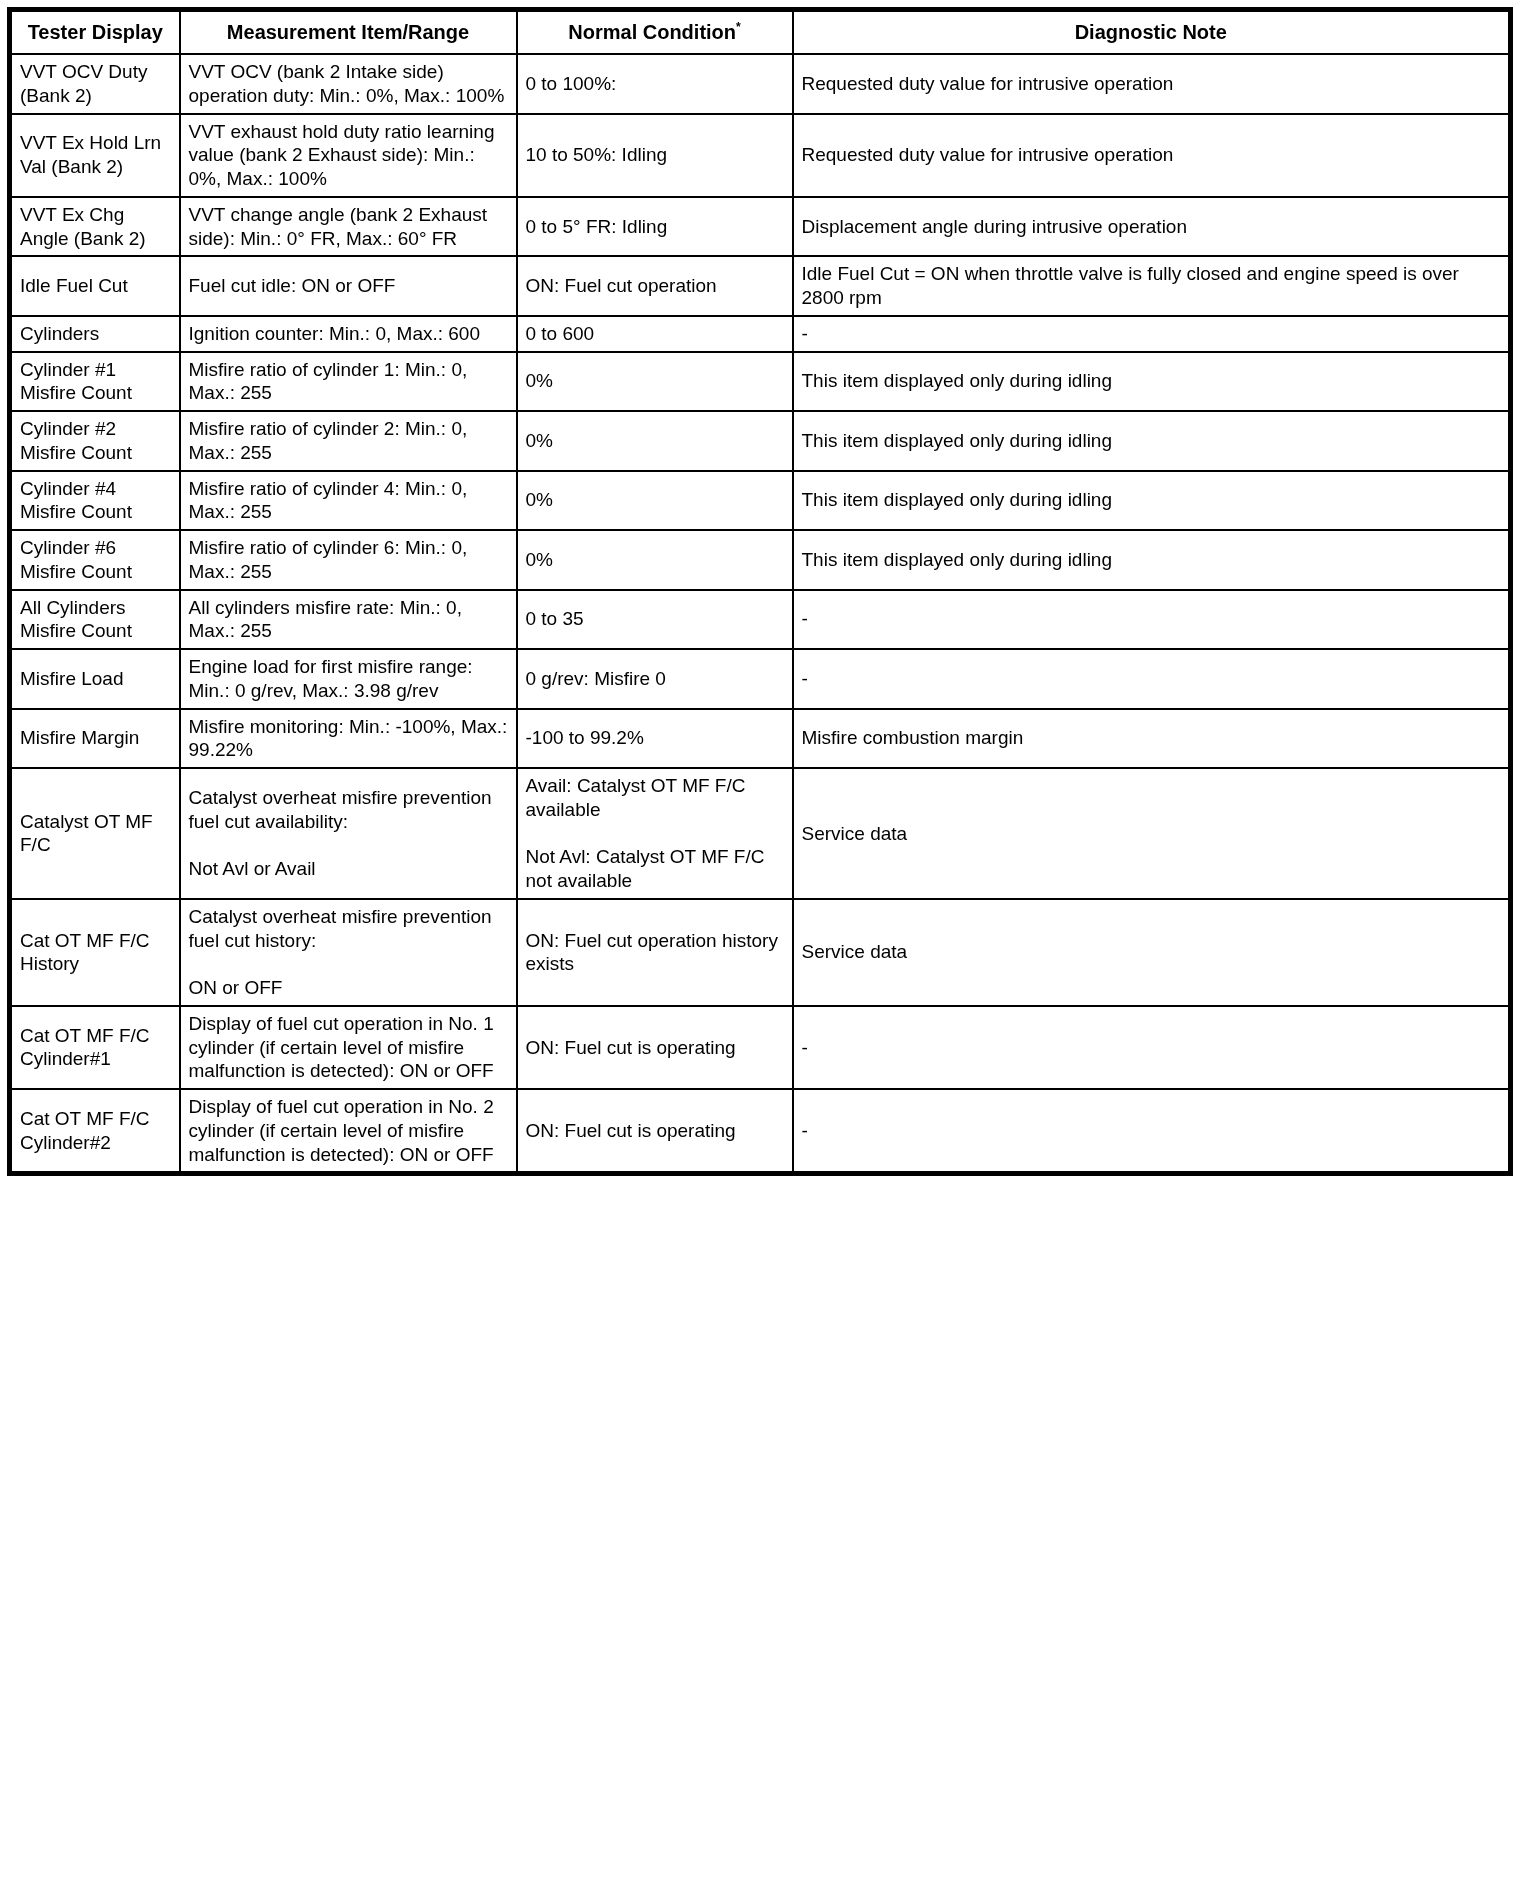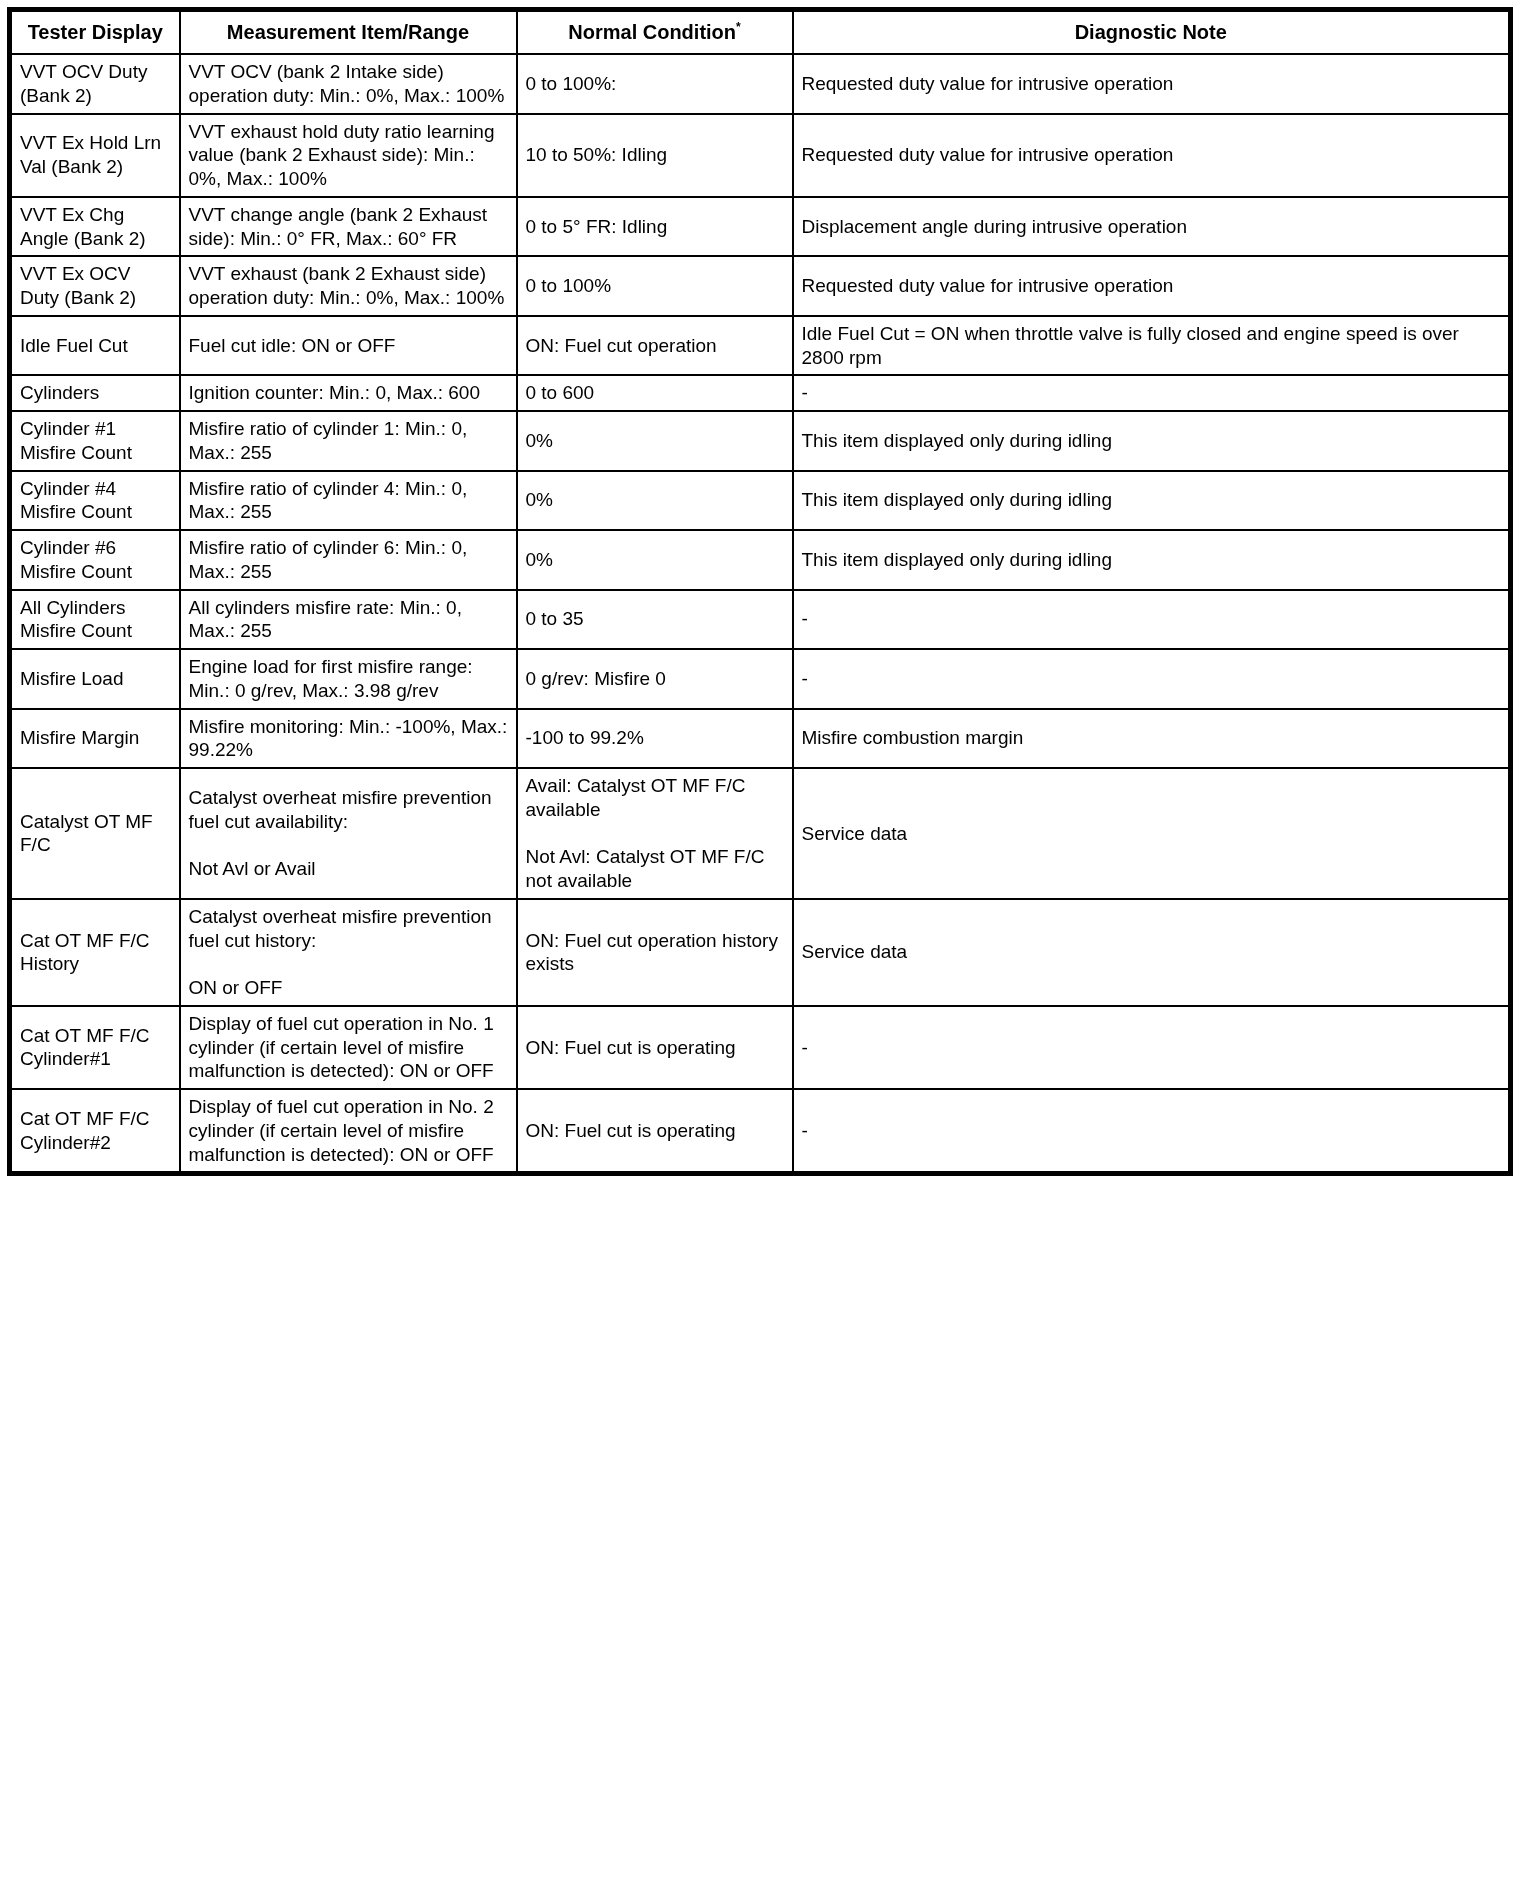--- a/index.html
+++ b/index.html
@@ -84,40 +84,40 @@
         <td data-name="normal-condition-cell">10 to 50%: Idling</td>
         <td data-name="diagnostic-note-cell">Requested duty value for intrusive operation</td>
       </tr>
       <tr data-name="table-row">
         <td data-name="tester-display-cell">VVT Ex Chg Angle (Bank 2)</td>
         <td data-name="measurement-cell">VVT change angle (bank 2 Exhaust side): Min.: 0° FR, Max.: 60° FR</td>
         <td data-name="normal-condition-cell">0 to 5° FR: Idling</td>
         <td data-name="diagnostic-note-cell">Displacement angle during intrusive operation</td>
       </tr>
       <tr data-name="table-row">
-        <td data-name="tester-display-cell">VVT Ex OCV Duty (Bank 2)</td>
-        <td data-name="measurement-cell">VVT exhaust (bank 2 Exhaust side) operation duty: Min.: 0%, Max.: 100%</td>
-        <td data-name="normal-condition-cell">0 to 100%</td>
-        <td data-name="diagnostic-note-cell">Requested duty value for intrusive operation</td>
-      </tr>
-      <tr data-name="table-row">
         <td data-name="tester-display-cell">Idle Fuel Cut</td>
         <td data-name="measurement-cell">Fuel cut idle: ON or OFF</td>
         <td data-name="normal-condition-cell">ON: Fuel cut operation</td>
         <td data-name="diagnostic-note-cell">Idle Fuel Cut = ON when throttle valve is fully closed and engine speed is over 2800 rpm</td>
       </tr>
       <tr data-name="table-row">
         <td data-name="tester-display-cell">Cylinders</td>
         <td data-name="measurement-cell">Ignition counter: Min.: 0, Max.: 600</td>
         <td data-name="normal-condition-cell">0 to 600</td>
         <td data-name="diagnostic-note-cell">-</td>
       </tr>
       <tr data-name="table-row">
         <td data-name="tester-display-cell">Cylinder #1 Misfire Count</td>
         <td data-name="measurement-cell">Misfire ratio of cylinder 1: Min.: 0, Max.: 255</td>
+        <td data-name="normal-condition-cell">0%</td>
+        <td data-name="diagnostic-note-cell">This item displayed only during idling</td>
+      </tr>
+      <tr data-name="table-row">
+        <td data-name="tester-display-cell">Cylinder #2 Misfire Count</td>
+        <td data-name="measurement-cell">Misfire ratio of cylinder 2: Min.: 0, Max.: 255</td>
         <td data-name="normal-condition-cell">0%</td>
         <td data-name="diagnostic-note-cell">This item displayed only during idling</td>
       </tr>
       <tr data-name="table-row">
         <td data-name="tester-display-cell">Cylinder #4 Misfire Count</td>
         <td data-name="measurement-cell">Misfire ratio of cylinder 4: Min.: 0, Max.: 255</td>
         <td data-name="normal-condition-cell">0%</td>
         <td data-name="diagnostic-note-cell">This item displayed only during idling</td>
       </tr>
       <tr data-name="table-row">

